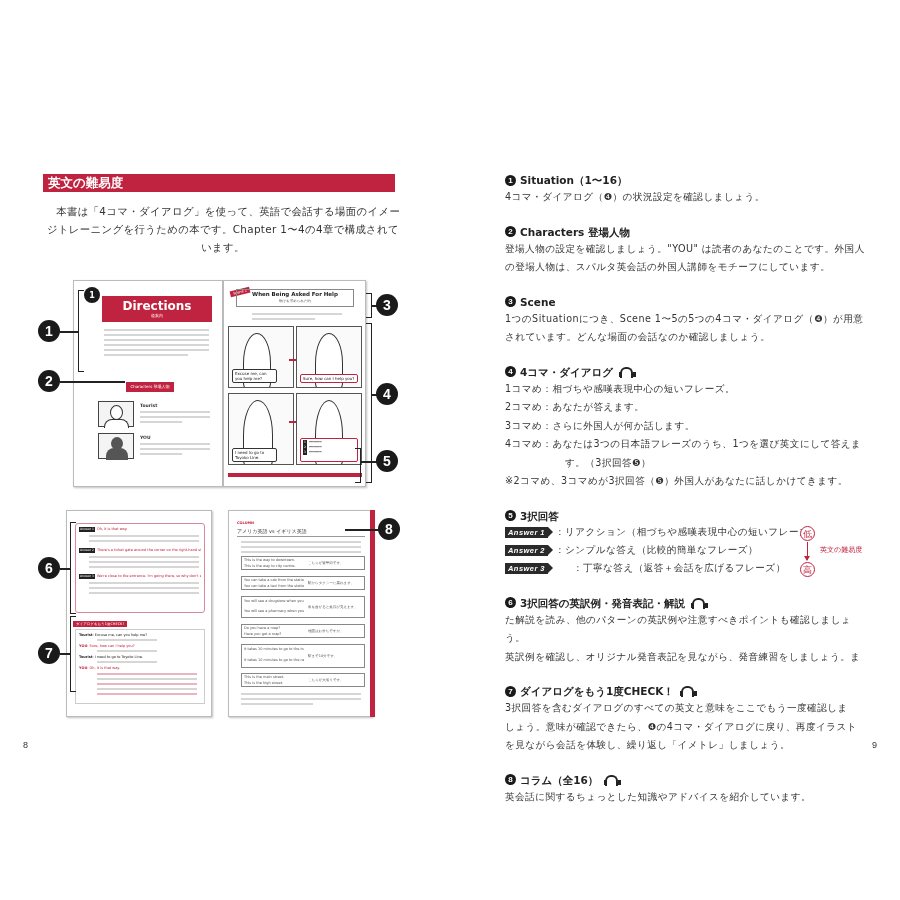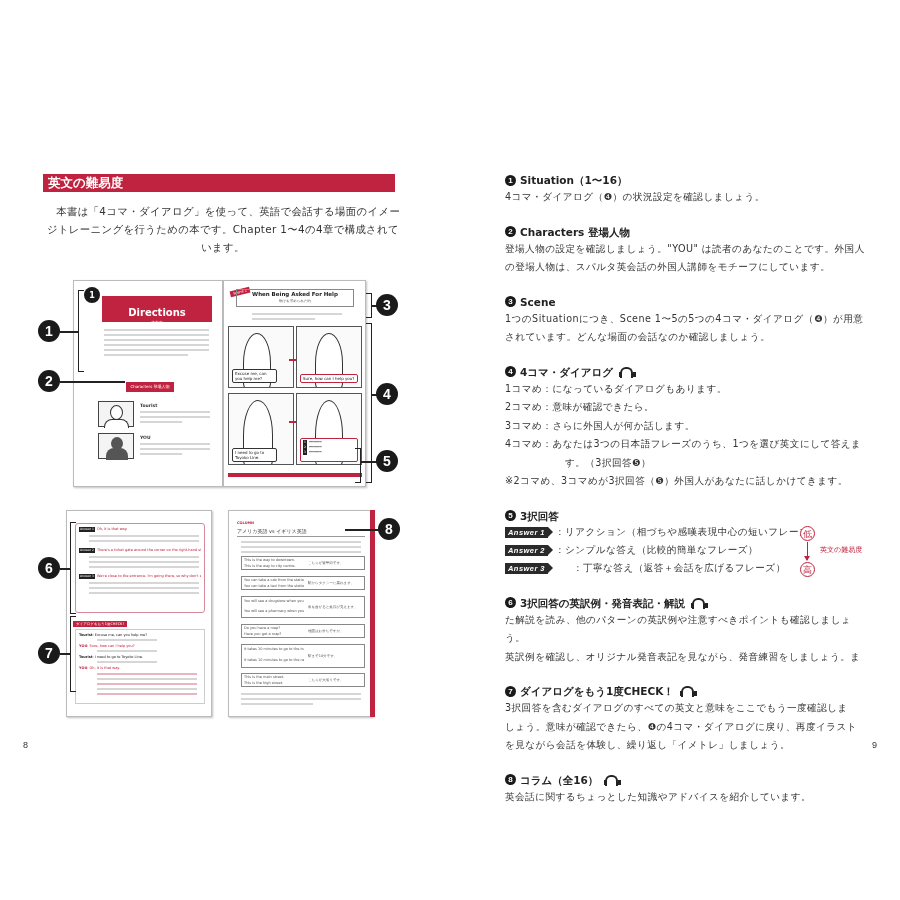--- a/index.html
+++ b/index.html
@@ -36,21 +36,21 @@
   .gray-lines div { height: 2px; background: #d6d6d6; margin-bottom: 3px; }
 
   .dir-badge {
     position: absolute; left: 10px; top: 6px; width: 16px; height: 16px; border-radius: 50%;
     background: #1a1a1a; color: #fff; font-size: 8px; font-weight: bold; text-align: center; line-height: 17px;
   }
   .dir-banner {
     position: absolute; left: 28px; top: 15px; width: 110px; height: 26px; background: #c0233f;
     color: #fff; text-align: center;
   }
-  .dir-banner .t { font-size: 10px; font-weight: bold; line-height: 14px; padding-top: 10px; }
+  .dir-banner .t { font-size: 12px; font-weight: bold; line-height: 14px; padding-top: 3px; }
   .dir-banner .s { font-size: 4px; line-height: 6px; }
   .char-banner {
     position: absolute; left: 52px; top: 101px; width: 48px; height: 10px; background: #c0233f;
     color: #fff; font-size: 4px; text-align: center; line-height: 10px;
   }
   .char-pic { position: absolute; border: 1px solid #444; background: #f4f4f4; }
   .char-name { position: absolute; font-size: 4.5px; font-weight: bold; color: #333; }
 
   .scene-tag {
     position: absolute; left: 6px; top: 8px; background: #c0233f; color: #fff;
@@ -363,22 +363,22 @@
     <p>1つのSituationにつき、Scene 1〜5の5つの4コマ・ダイアログ（❹）が用意</p>
     <p>されています。どんな場面の会話なのか確認しましょう。</p>
   </div>
 
   <div class="item">
     <h3>
         <span class="num">4</span>
         <span>4コマ・ダイアログ</span>
         <span class="headphone"></span>
       </h3>
-    <div class="line">1コマめ：になっているダイアログもあります。</div>
-    <div class="line">2コマめ：意味が確認できたら。</div>
+    <div class="line">1コマめ：相づちや感嘆表現中心の短いフレーズ。</div>
+    <div class="line">2コマめ：あなたが答えます。</div>
     <div class="line">3コマめ：さらに外国人が何か話します。</div>
     <div class="line">4コマめ：あなたは3つの日本語フレーズのうち、1つを選び英文にして答えま</div>
     <div class="line indent">す。（3択回答❺）</div>
     <div class="line">※2コマめ、3コマめが3択回答（❺）外国人があなたに話しかけてきます。</div>
   </div>
 
   <div class="item" style="position:relative;">
     <h3>
         <span class="num">5</span>
         <span>3択回答</span>

